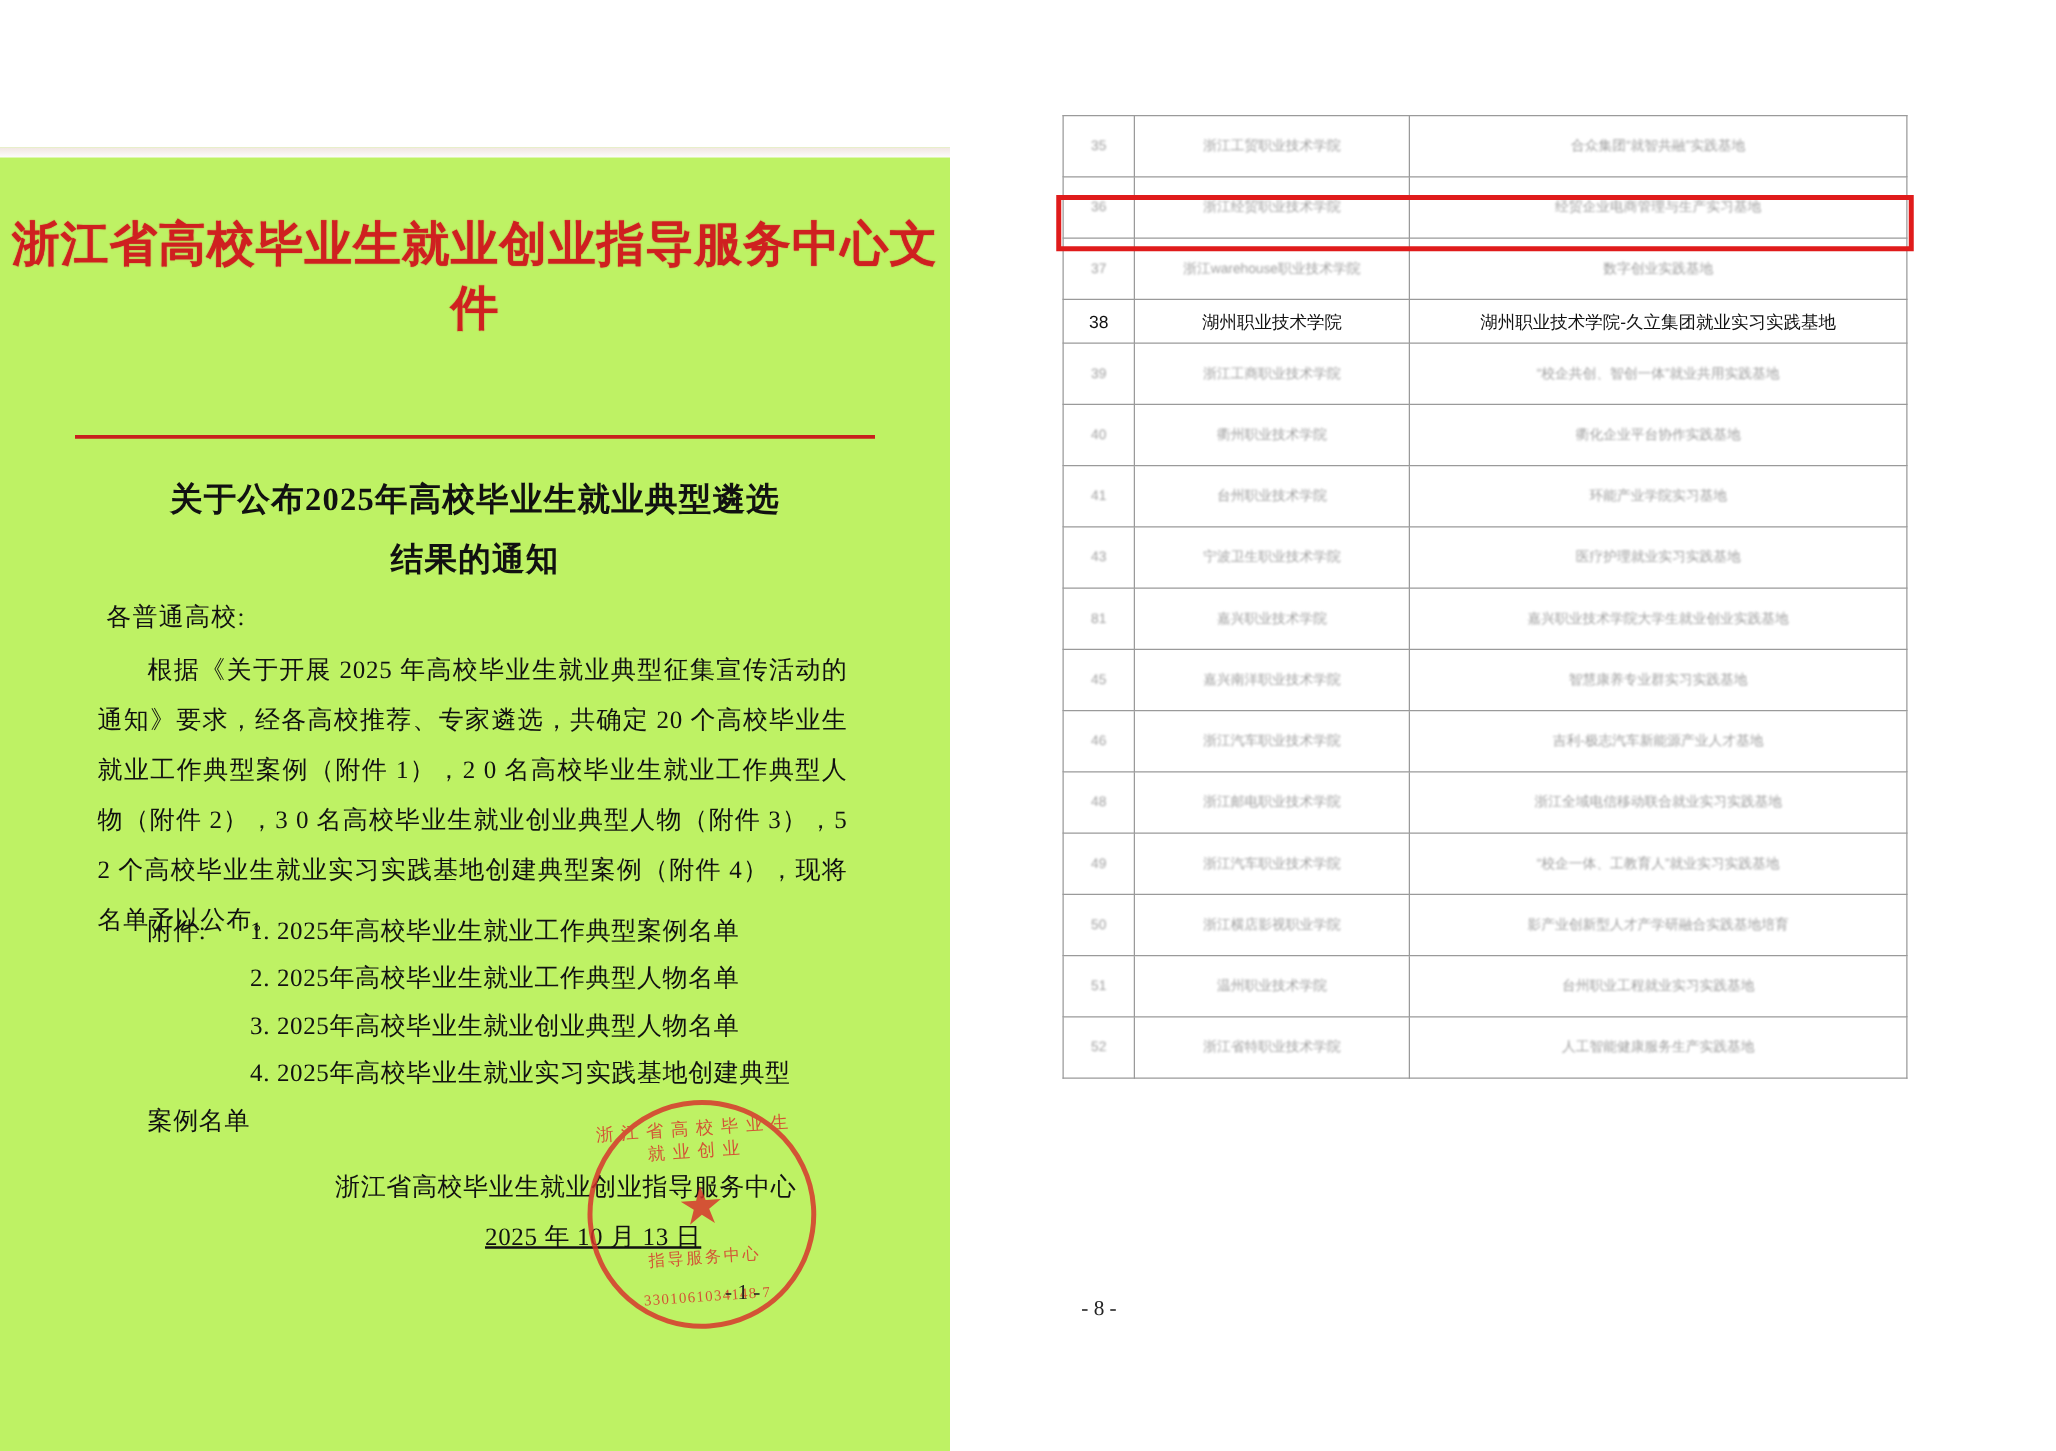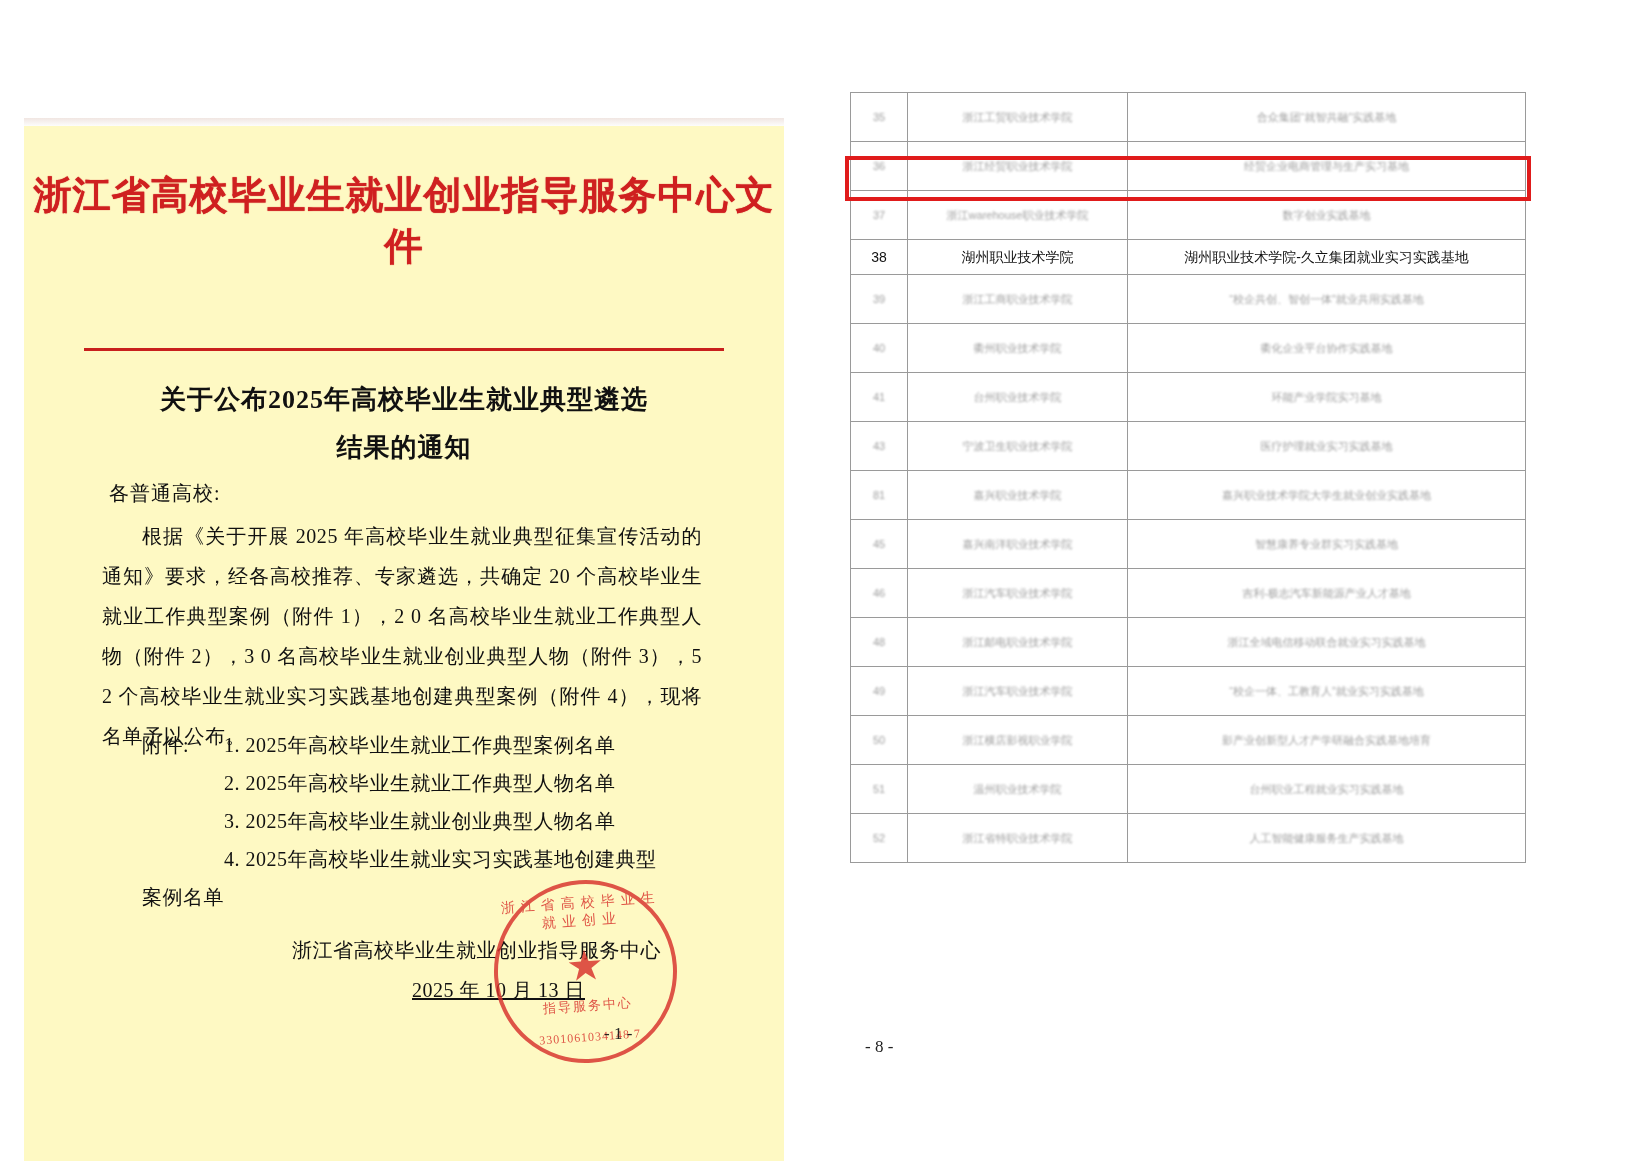--- a/index.html
+++ b/index.html
@@ -15,22 +15,21 @@
     position: relative;
   }
 
   
   #left-page {
     position: absolute;
     left: 0;
     top: 118px;
     width: 760px;
     height: 1043px;
-    background: #fef9c3;
-    margin-left: 24px;
+    background: #bef264;
   }
   #left-page .topline {
     position: absolute;
     left: 0; top: 0;
     width: 760px; height: 8px;
     background: linear-gradient(to bottom, #f1e6e2, #fdfdfc);
   }
   .doc-title {
     position: absolute;
     left: 0;

